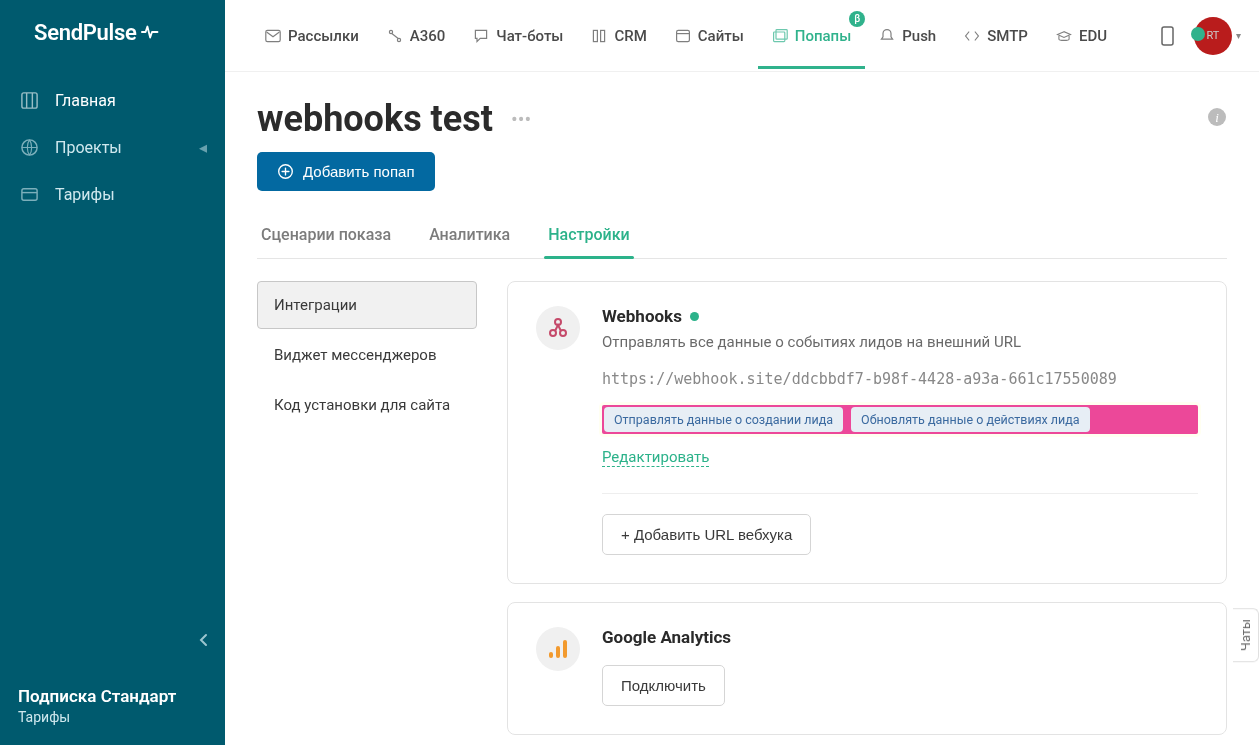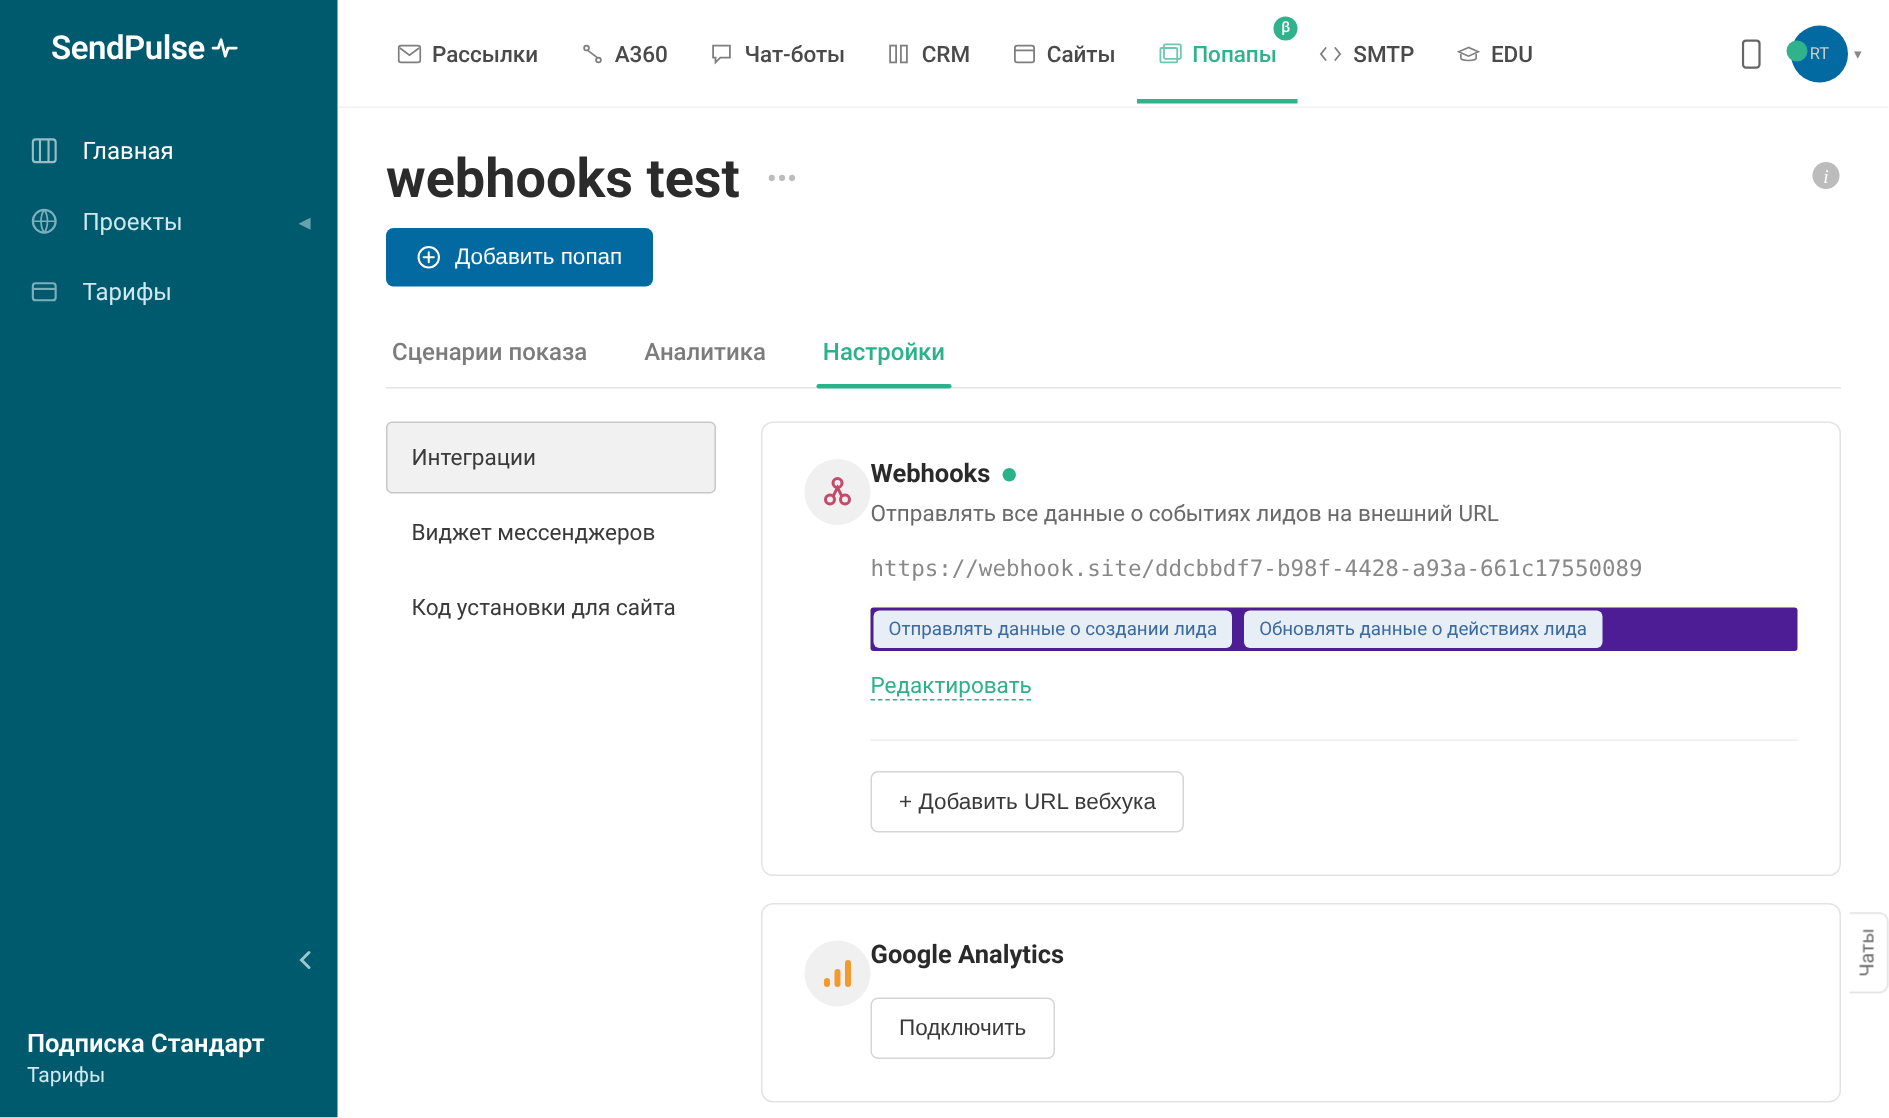--- a/index.html
+++ b/index.html
@@ -82,21 +82,21 @@
       content:""; position:absolute; left:0; right:0; bottom:0; height:3px; background:#30b28c;
     }
     .beta-badge {
       position:absolute; top:8px; right:0;
       background:#30b28c; color:#fff; font-size:10px;
       border-radius:50%; width:16px; height:16px; display:flex;
       align-items:center; justify-content:center;
     }
     .topbar-right { margin-left:auto; display:flex; align-items:center; gap:20px;}
     .avatar {
-      width:38px; height:38px; border-radius:50%; background:#0369a1;
+      width:38px; height:38px; border-radius:50%; background:#b91c1c;
       display:flex; align-items:center; justify-content:center;
       color:#ccc; font-size:11px; position:relative;
     }
     .avatar::before{
       content:""; position:absolute; left:-3px; top:10px; width:14px; height:14px;
       background:#30b28c; border-radius:50%;
     }
     .avatar-caret { color:#888; font-size:10px; margin-left:4px;}
 
     .content { padding: 26px 32px 0 32px; flex:1; overflow:auto; }
@@ -126,21 +126,21 @@
     .left-settings { width:220px; }
     .left-item {
       padding:14px 16px; color:#3a3a3a; font-size:15px; cursor:pointer;
       border:1px solid transparent; border-radius:4px; margin-bottom:2px;
     }
     .left-item.active { background:#f1f1f1; border:1px solid #c7c7c7; }
 
     .cards { flex:1; }
     .card {
       border:1px solid #e3e3e3; border-radius:8px; padding:24px 28px 28px;
-      display:flex; margin-bottom:18px;
+      display:flex; gap:22px; margin-bottom:18px;
     }
     .card-icon {
       width:44px; height:44px; border-radius:50%; background:#f0f0f0;
       display:flex; align-items:center; justify-content:center; color:#555;
       flex-shrink:0;
     }
     .card-body { flex:1; }
     .card-title { font-size:17px; font-weight:700; color:#2a2a2a; display:flex; align-items:center;}
     .status-dot { width:9px; height:9px; border-radius:50%; background:#2cb28a; margin-left:8px; }
     .card-desc { color:#6a6a6a; font-size:15px; margin-top:6px; line-height:1.4;}
@@ -160,21 +160,21 @@
     .ga-icon-path { fill: #f29a2e; }
 
     .side-tab {
       position:fixed; right:0; top:608px; background:#fff;
       border:1px solid #e0e0e0; border-right:none;
       border-radius:6px 0 0 6px; padding:10px 5px;
       writing-mode:vertical-rl; transform:rotate(180deg);
       color:#6b6b6b; font-size:13px; cursor:pointer;
     }
     .highlight-box {
-      background:#4c1d95; box-shadow:0 0 0 3px rgba(255,255,240,0.9);
+      background:#ec4899; box-shadow:0 0 0 3px rgba(255,255,240,0.9);
       padding:2px; border-radius:2px;
     }
   </style>
 </head>
 <body>
 
 <aside class="sidebar">
   <div class="logo">
     <span class="logo-text">SendPulse</span>
     <span class="logo-glyph">
@@ -256,20 +256,26 @@
         </svg>
       <span>Сайты</span>
     </div>
     <div class="top-link active">
       <svg viewBox="0 0 20 18">
           <rect x="2" y="4" width="14" height="12" rx="1" fill="none" stroke="#30b28c" stroke-width="1.5"></rect>
           <rect x="5" y="1" width="14" height="12" rx="1" fill="none" stroke="#30b28c" stroke-width="1.5"></rect>
         </svg>
       <span>Попапы</span>
       <span class="beta-badge">β</span>
+    </div>
+    <div class="top-link">
+      <svg viewBox="0 0 18 20">
+          <path d="M9 2a5 5 0 0 1 5 5v4l2 3H2l2-3V7a5 5 0 0 1 5-5z" fill="none" stroke="currentColor" stroke-width="1.5"></path>
+        </svg>
+      <span>Push</span>
     </div>
     <div class="top-link">
       <svg viewBox="0 0 20 14">
           <path d="M6 2 2 7l4 5M14 2l4 5-4 5" fill="none" stroke="currentColor" stroke-width="1.5" stroke-linecap="round"></path>
         </svg>
       <span>SMTP</span>
     </div>
     <div class="top-link">
       <svg viewBox="0 0 22 16">
           <path d="M11 2 2 6l9 4 9-4-9-4zM4 8v4c0 1 3 2 7 2s7-1 7-2V8" fill="none" stroke="currentColor" stroke-width="1.5"></path>

